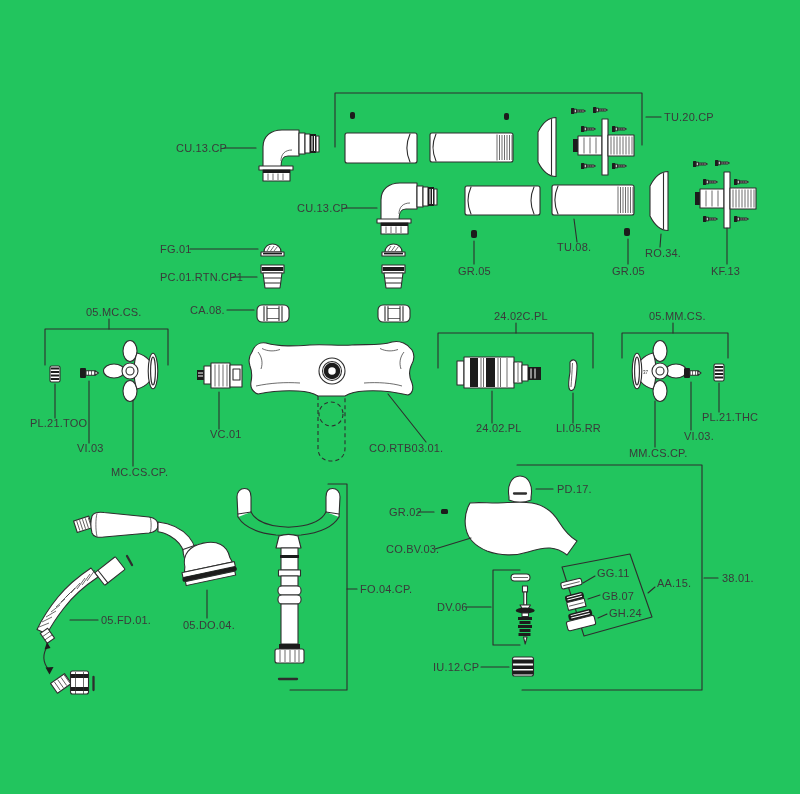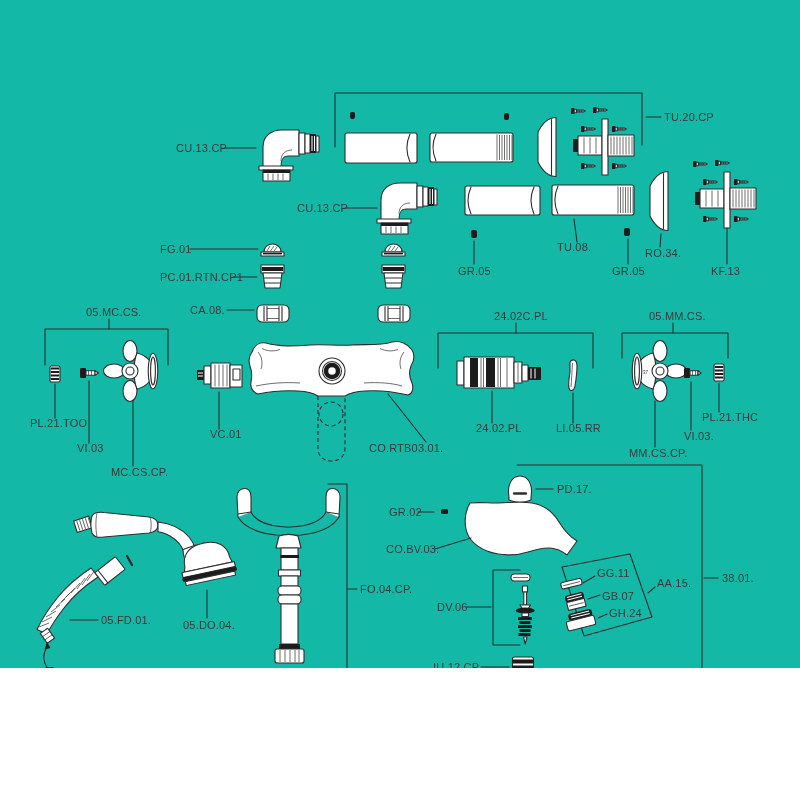--- a/index.html
+++ b/index.html
@@ -1,16 +1,16 @@
 <!DOCTYPE html>
 <html><head>
 <meta charset="utf-8">
 <style>
   html,body{margin:0;padding:0;background:#ffffff;}
-  .stage{position:relative;width:800px;height:668px;background:#14b8a6;overflow:hidden;}
+  .stage{position:relative;width:800px;height:794px;background:#22c55e;overflow:hidden;}
   svg{display:block;}
   .ln{fill:none;stroke:#2e2e2e;stroke-width:1.1;stroke-linecap:round;stroke-linejoin:round;}
   .th{fill:none;stroke:#2e2e2e;stroke-width:0.7;}
   .fw{fill:#ffffff;stroke:#2e2e2e;stroke-width:1.1;stroke-linejoin:round;}
   .fd{fill:#1c1c1c;stroke:none;}
   .wl{fill:none;stroke:#ffffff;stroke-width:1;}
   .dsh{fill:none;stroke:#2e2e2e;stroke-width:1.1;stroke-dasharray:4 3;}
   .lbl{font-family:"Liberation Sans",sans-serif;font-size:11px;fill:#3a3a3a;letter-spacing:.2px;}
   .tiny{font-family:"Liberation Sans",sans-serif;font-size:4.5px;fill:#2e2e2e;}
   .thick{fill:none;stroke:#2e2e2e;stroke-width:2.3;stroke-linecap:round;}

